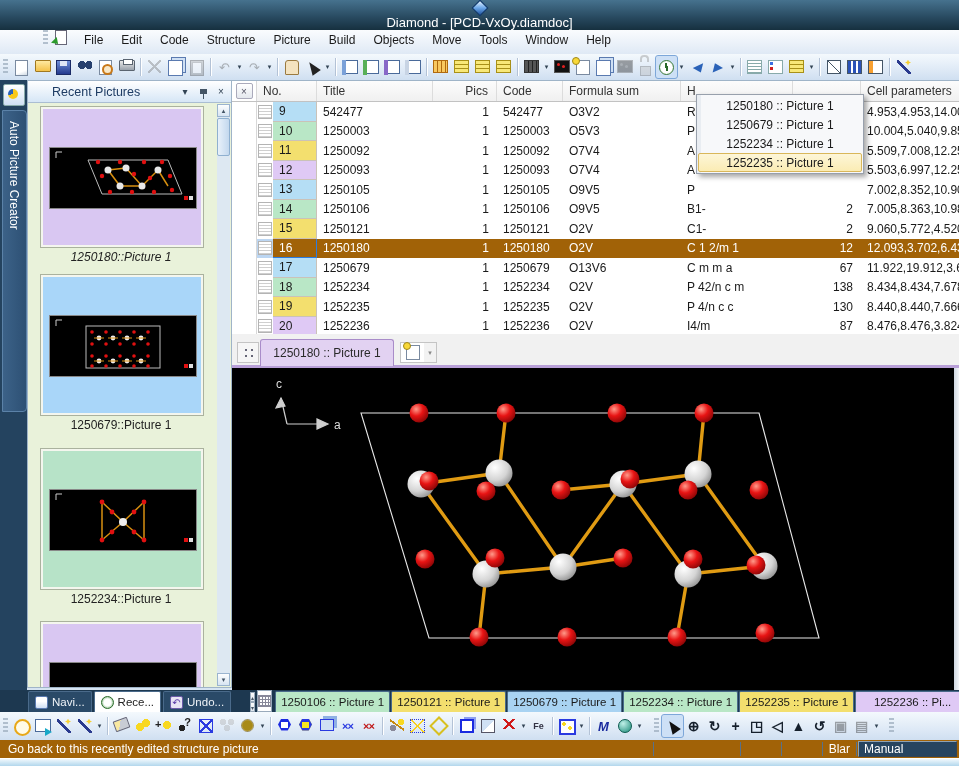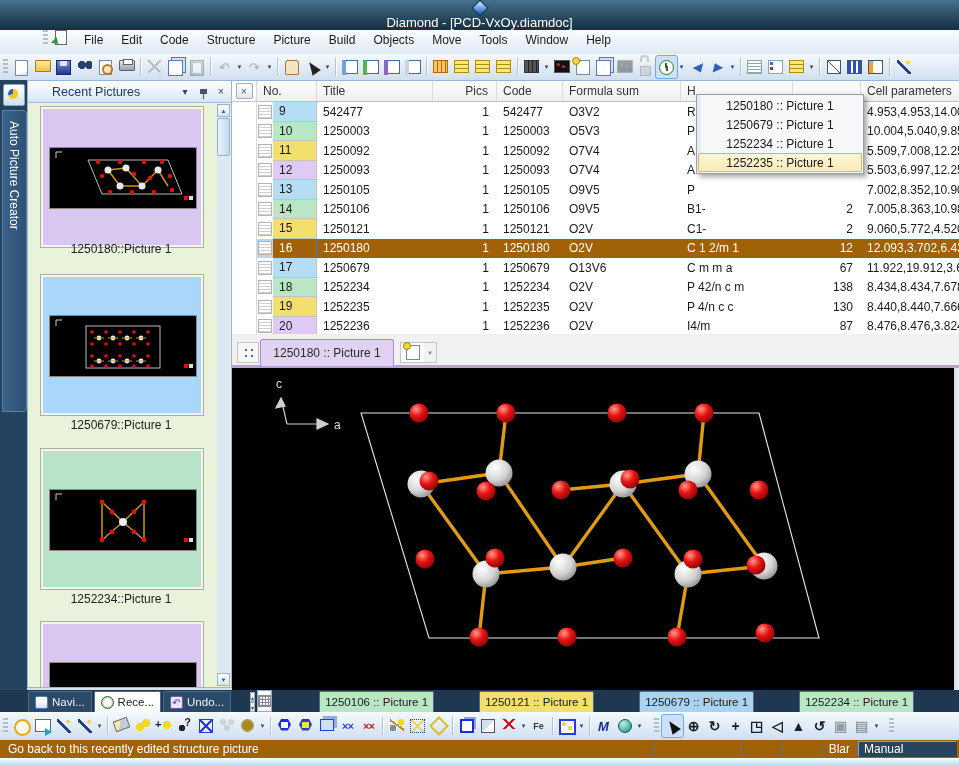--- a/index.html
+++ b/index.html
@@ -171,21 +171,21 @@
   .sbtab{height:20px;display:flex;align-items:center;padding:0 6px;font-size:11.5px;color:#f0f4f8;border:1px solid #4a6a8a;border-bottom:none;border-radius:2px 2px 0 0;background:#2a4a68;margin-right:2px;}
   .sbtab.active{background:#fff;color:#222;}
   .sbtabicon{width:13px;height:13px;margin-right:4px;border-radius:2px;flex:none;}
   .ti-nav{background:linear-gradient(#fff 40%,#cfe0f4);border:1px solid #5a7ab0;box-sizing:border-box;}
   .ti-rec{background:radial-gradient(circle at 50% 50%,#fff 45%,#4a9a4a);border:1px solid #2a6a2a;border-radius:50%;box-sizing:border-box;}
   .ti-undo{background:#e8e4f4;border:1px solid #6a5aa8;box-sizing:border-box;color:#5a3aa8;font-size:10px;line-height:11px;text-align:center;}
   .spinner{width:16px;height:20px;margin:0 2px 0 5px;display:flex;flex-direction:column;}
   .spinner div{flex:1;background:linear-gradient(#fdfdfd,#dfe6ee);border:1px solid #9ab;font-size:6px;color:#456;display:flex;align-items:center;justify-content:center;}
   .gridbtn{width:20px;height:20px;background:#fff;border:1px solid #9ab;display:flex;align-items:center;justify-content:center;margin-right:3px;}
   .gridbtn i{width:11px;height:10px;background:repeating-linear-gradient(#889 0 1px,transparent 1px 3px),repeating-linear-gradient(90deg,#889 0 1px,transparent 1px 3px);border:1px solid #889;}
-  .btab{height:20px;width:113px;flex:none;display:flex;align-items:center;justify-content:center;font-size:11.5px;color:#1a1a1a;border:1px solid #4a6a8a;border-bottom:none;border-radius:2px 2px 0 0;margin-right:1px;overflow:hidden;white-space:nowrap;margin-left:44px;}
+  .btab{height:20px;width:113px;flex:none;display:flex;align-items:center;justify-content:center;font-size:11.5px;color:#1a1a1a;border:1px solid #4a6a8a;border-bottom:none;border-radius:2px 2px 0 0;margin-right:1px;overflow:hidden;white-space:nowrap;}
   
   .statusbar{position:absolute;left:0;top:740px;width:959px;height:18px;background:#a16207;color:#fff;font-size:12px;display:flex;align-items:center;}
   .statusbar .msg{padding-left:8px;flex:none;}
   .ssep{width:1px;height:14px;background:#56718c;margin:0 1px;}
   .manualbox{width:92px;height:14px;border:1px solid #8fa2b4;border-right-color:#345;border-bottom-color:#345;background:#27445f;padding-left:5px;display:flex;align-items:center;margin-right:2px;}
   .bottomstrip{position:absolute;left:0;top:758px;width:959px;height:8px;background:linear-gradient(#f2f9fd,#a9d2ea);border-top:1px solid #fff;}
   
   .dropdown{position:absolute;left:696px;top:94px;width:164px;background:linear-gradient(90deg,#e9edf2 0 4px,#f7f8fa 4px);border:1px solid #98a0ac;box-shadow:3px 3px 5px rgba(0,0,0,.35);z-index:50;padding:1px;}
   .ditem{height:19px;display:flex;align-items:center;justify-content:center;font-size:12px;color:#1a1a1a;}
   .ditem.hl{background:linear-gradient(#fdf6d8,#fbecb4);border:1px solid #d9b75a;border-radius:2px;box-sizing:border-box;}
@@ -466,21 +466,21 @@
               <circle cx="60" cy="44" r="2.2"></circle>
                 <circle cx="82" cy="44" r="2.2"></circle>
                 <circle cx="104" cy="44" r="2.2"></circle>
                 <circle cx="122" cy="42" r="2.2"></circle>
               </g>
             <rect x="134" y="48" width="4" height="4" fill="#e01010"></rect>
               <rect x="139" y="48" width="4" height="4" fill="#ddd"></rect>
           </svg>
         </div>
       </div>
-      <div class="thumblabel" style="top:139px;">1250180::Picture 1</div>
+      <div class="thumblabel" style="top:147px;font-style:italic;">1250180::Picture 1</div>
 
       <div class="thumbcard" style="top:171px;background:#a9d6f9;">
         <div class="thumbimg">
           <svg width="146" height="60" viewBox="0 0 146 60">
             <path d="M6 4 L6 10 M6 4 L12 4" stroke="#ccc" stroke-width="1" fill="none"></path>
             <rect x="36" y="10" width="74" height="42" fill="none" stroke="#bbb"></rect>
             <g fill="#e01010">
               <circle cx="42" cy="16" r="1.8"></circle>
                 <circle cx="56" cy="16" r="1.8"></circle>
                 <circle cx="70" cy="16" r="1.8"></circle>

